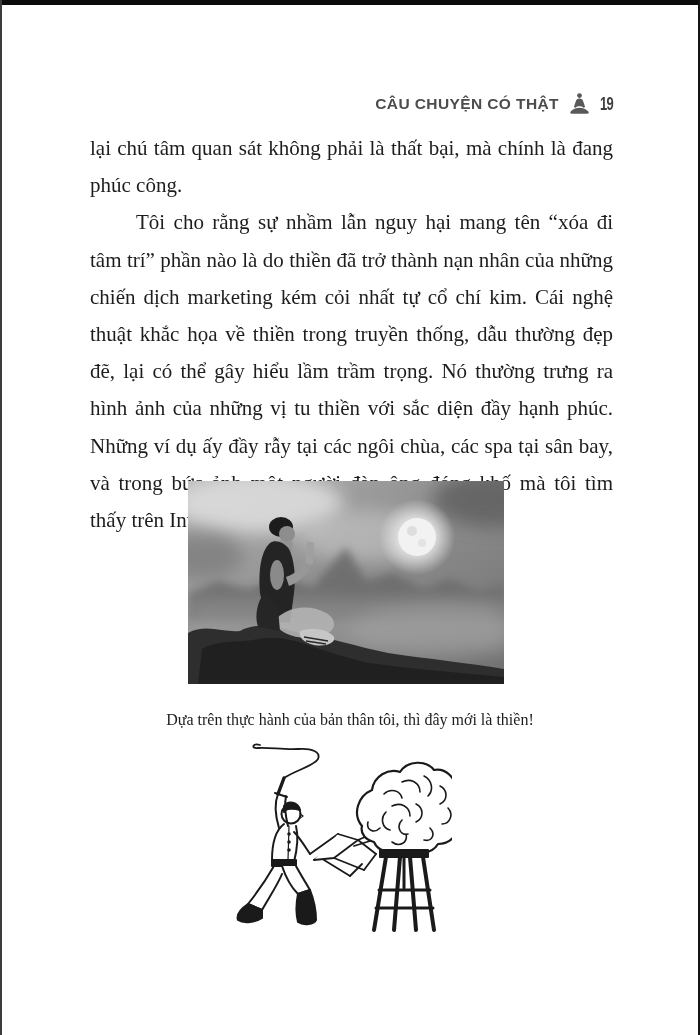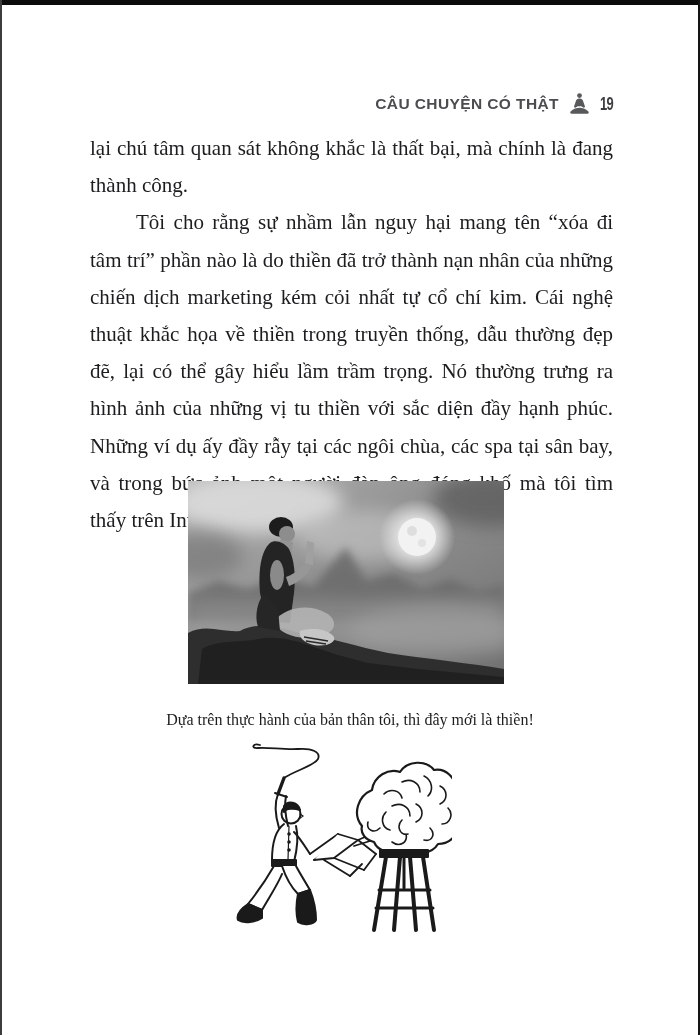--- a/index.html
+++ b/index.html
@@ -61,21 +61,21 @@
     <g fill="#58595b">
       <circle cx="12.5" cy="3.6" r="2.4"></circle>
       <path d="M12.5 6.6 c-2.3 0 -3.5 1.5 -3.9 3.3 l-1.5 4.3 c-.3 1 .7 1.9 1.6 1.3 l2.1 -1.3 h3.4 l2.1 1.3 c.9 .6 1.9 -.3 1.6 -1.3 l-1.5 -4.3 c-.4 -1.8 -1.6 -3.3 -3.9 -3.3 z"></path>
       <path d="M3.6 19.6 c2.6 -3.2 6.3 -3.9 8.9 -3.9 s6.3 .7 8.9 3.9 c.8 1 .2 2.1 -1 2.1 h-15.8 c-1.2 0 -1.8 -1.1 -1 -2.1 z"></path>
     </g>
   </svg>
   <span class="rh-num">19</span>
 </header>
 
 <main class="body-text">
-  <p>lại chú tâm quan sát không khắc là thất bại, mà chính là đang thành công.</p>
+  <p>lại chú tâm quan sát không phải là thất bại, mà chính là đang phúc công.</p>
   <p class="indented">Tôi cho rằng sự nhầm lẫn nguy hại mang tên “xóa đi tâm trí” phần nào là do thiền đã trở thành nạn nhân của những chiến dịch marketing kém cỏi nhất tự cổ chí kim. Cái nghệ thuật khắc họa về thiền trong truyền thống, dẫu thường đẹp đẽ, lại có thể gây hiểu lầm trầm trọng. Nó thường trưng ra hình ảnh của những vị tu thiền với sắc diện đầy hạnh phúc. Những ví dụ ấy đầy rẫy tại các ngôi chùa, các spa tại sân bay, và trong bức ảnh một người đàn ông đóng khố mà tôi tìm thấy trên Internet:</p>
 </main>
 
 <figure class="photo-figure" style="margin:0">
   <svg width="316" height="203" viewBox="0 0 316 203" aria-hidden="true">
     <defs>
       <linearGradient id="sky" x1="0" y1="0" x2="1" y2="1">
         <stop offset="0" stop-color="#b5b5b5"></stop>
         <stop offset=".45" stop-color="#8f8f8f"></stop>
         <stop offset="1" stop-color="#6f6f6f"></stop>

